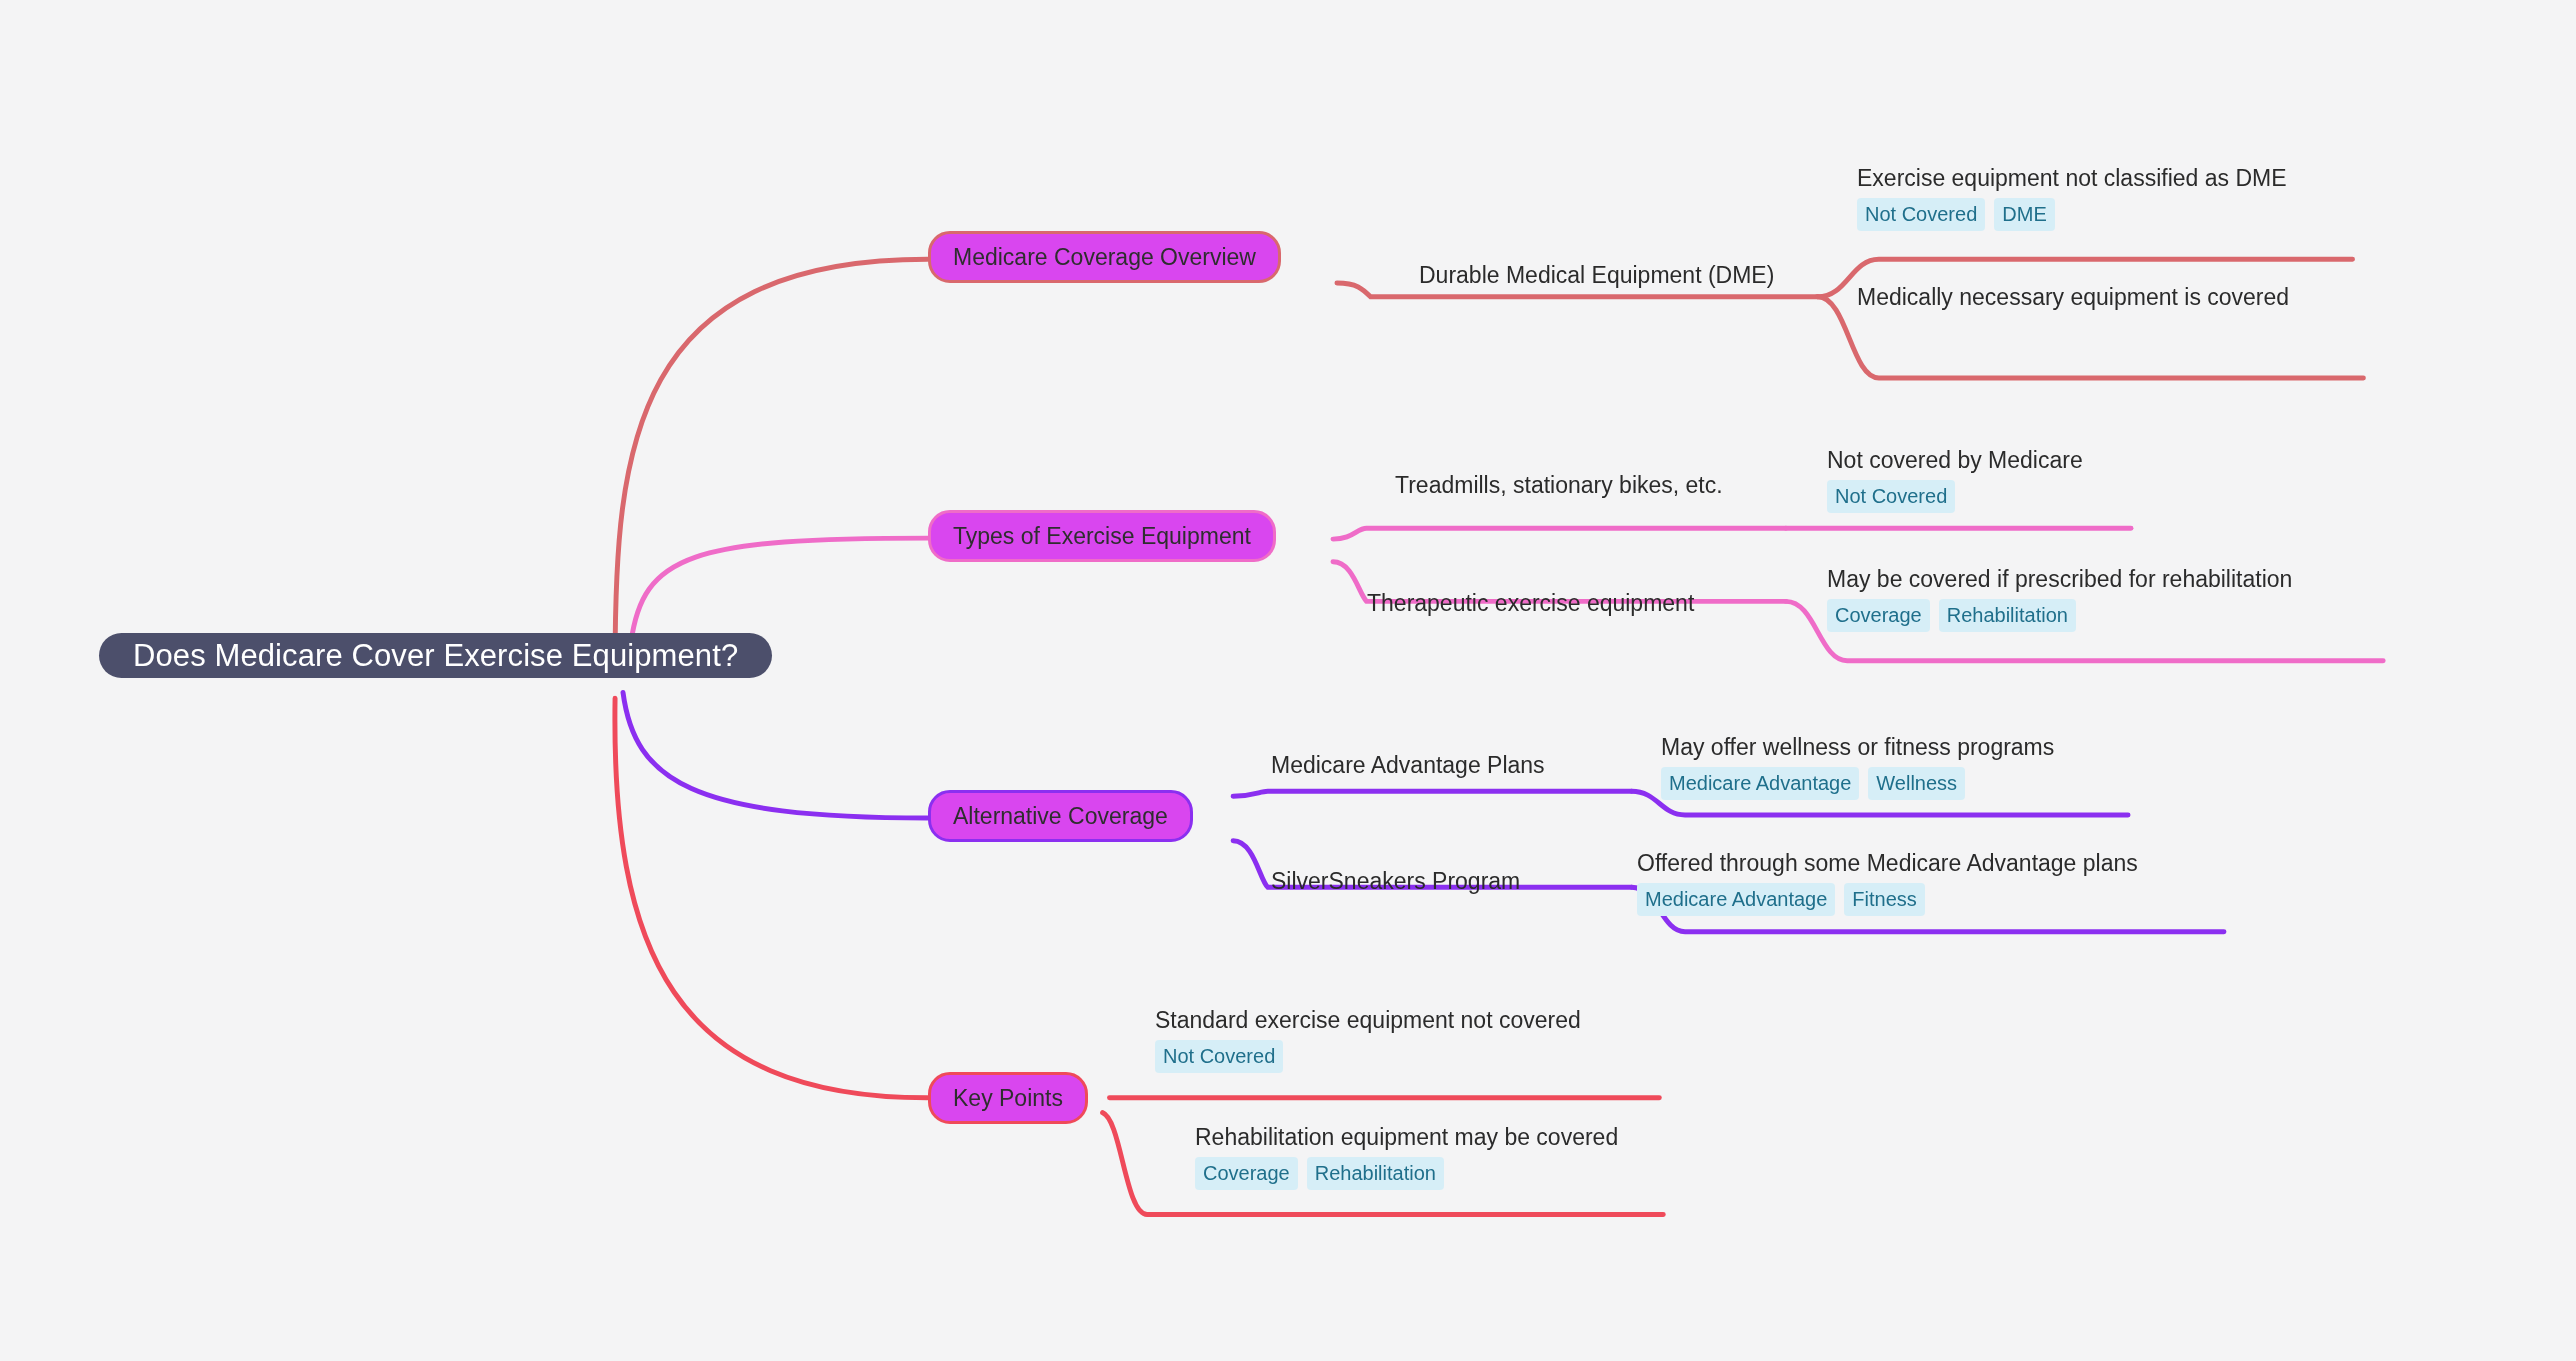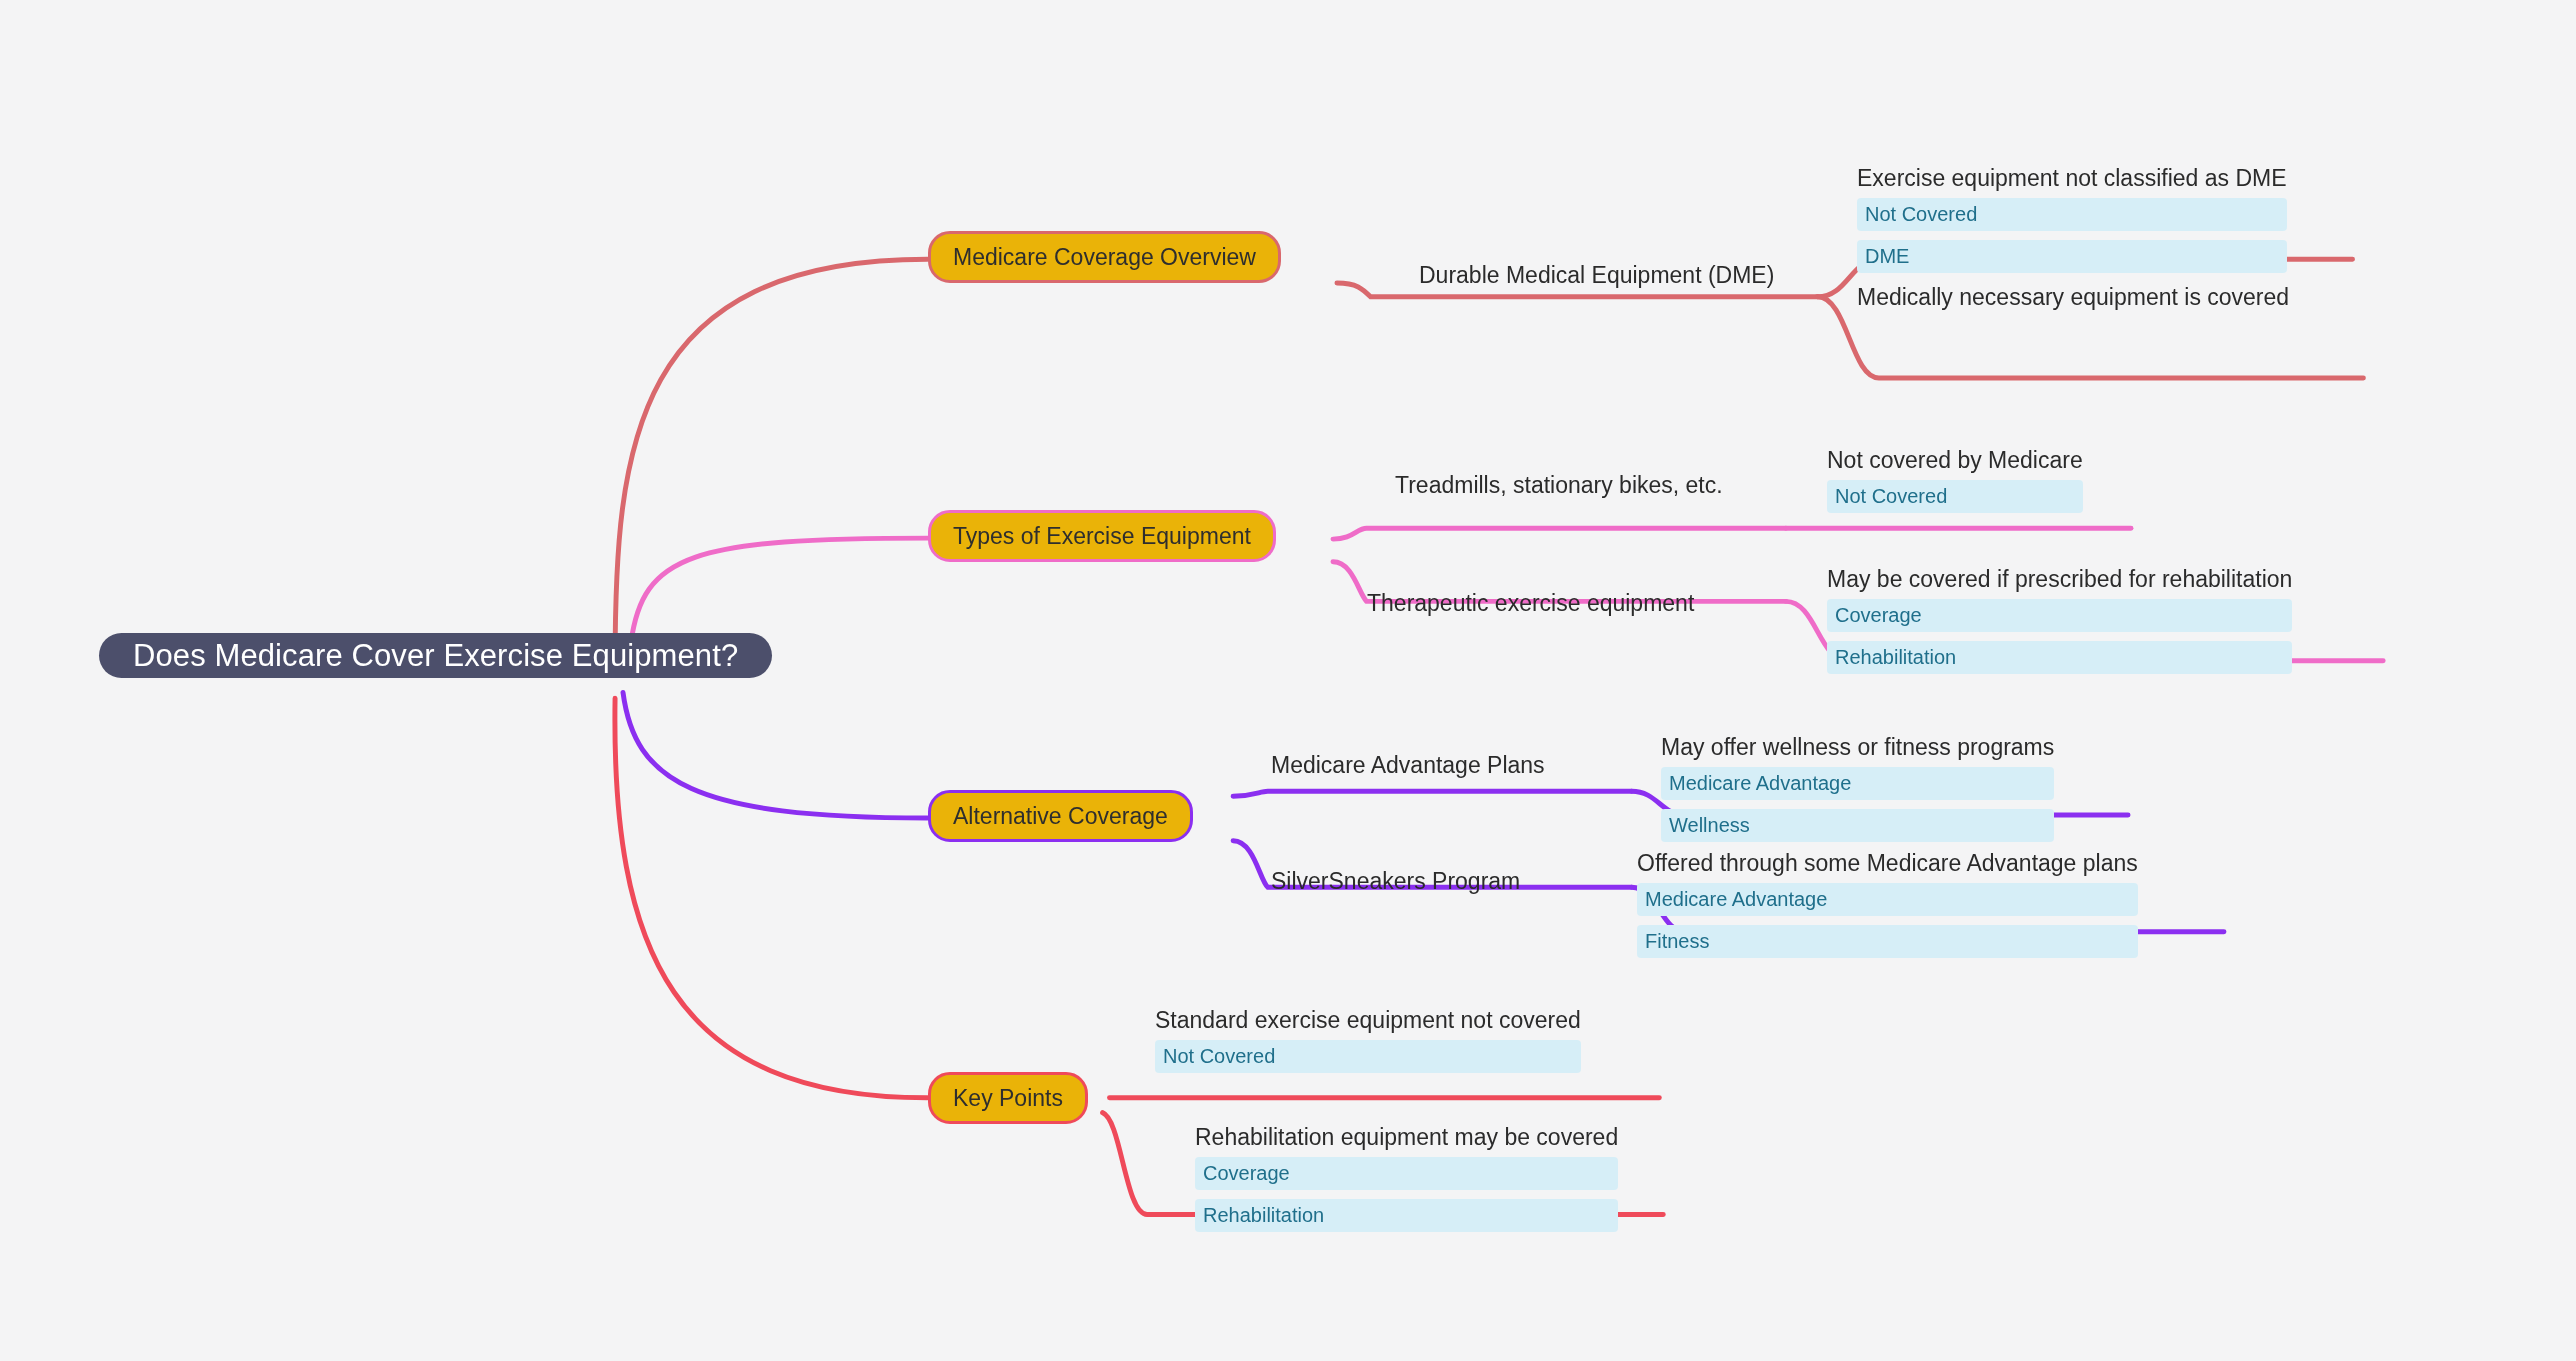--- a/index.html
+++ b/index.html
@@ -40,21 +40,21 @@
     box-sizing: border-box;
     z-index: 5;
   }
 
   
   .l1-node {
     position: absolute;
     display: flex;
     align-items: center;
     justify-content: center;
-    background: #eab308;
+    background: #d946ef;
     border-radius: 22px;
     border: 3px solid #cccccc;
     height: 52px;
     padding: 0 22px;
     font-size: 23px;
     color: #2e2e2e;
     white-space: nowrap;
     box-sizing: border-box;
     z-index: 4;
   }
@@ -74,21 +74,21 @@
     z-index: 3;
   }
   .leaf-text {
     font-size: 23px;
     color: #2b2b2b;
     white-space: nowrap;
     line-height: 1.15;
   }
   .leaf-tags {
     display: flex;
-    flex-direction: column;
+    flex-direction: row;
     gap: 9px;
     margin-top: 7px;
   }
   .tag {
     background: #d6eef7;
     color: #1f6f8b;
     font-size: 20px;
     line-height: 1;
     padding: 6px 8px 7px 8px;
     border-radius: 4px;

